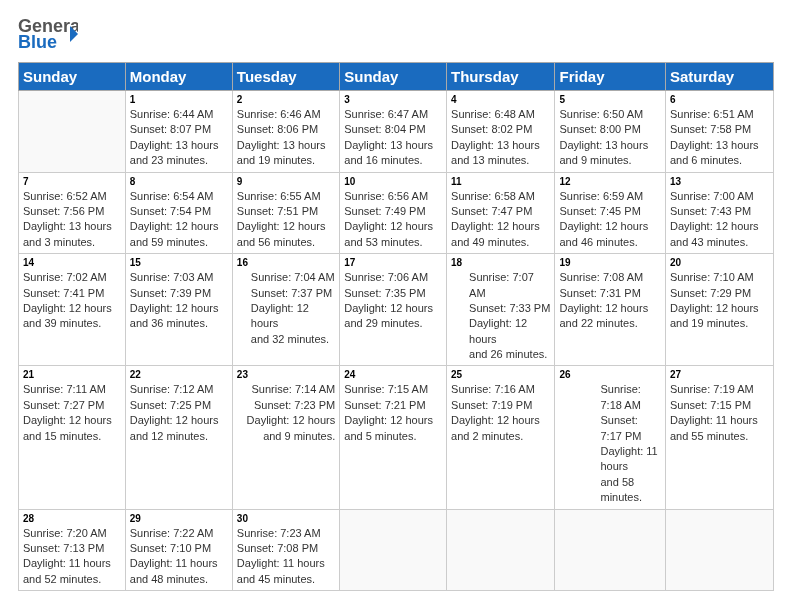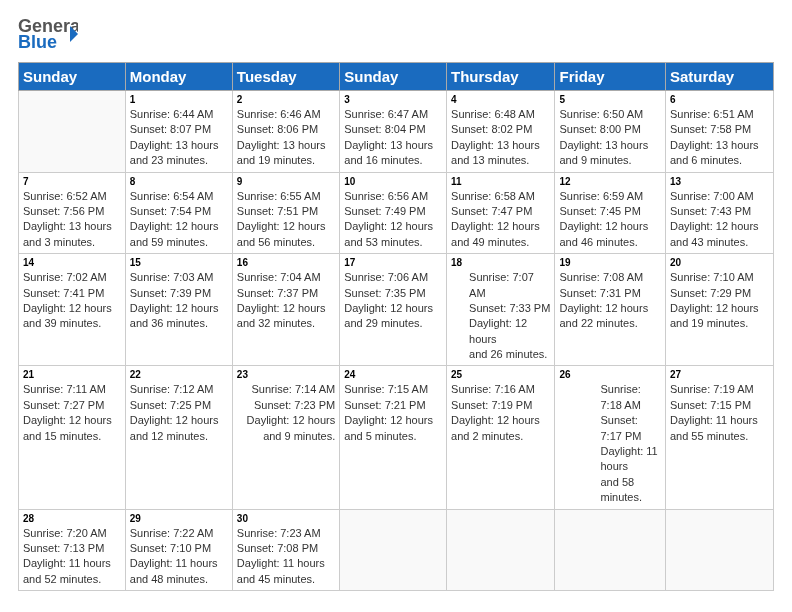--- a/index.html
+++ b/index.html
@@ -218,21 +218,21 @@
           </td>
           <td>
             <div class="day-num">15</div>
             <div class="day-detail" style="white-space: pre-line;">Sunrise: 7:03 AM
 Sunset: 7:39 PM
 Daylight: 12 hours
 and 36 minutes.</div>
           </td>
           <td>
             <div class="day-num">16</div>
-            <div class="day-detail" style="white-space: pre-line;">Sunrise: 7:04 AM
+            <div class="day-detail" style="white-space: pre-line; margin-left: 14px;">Sunrise: 7:04 AM
 Sunset: 7:37 PM
 Daylight: 12 hours
 and 32 minutes.</div>
           </td>
           <td>
             <div class="day-num">17</div>
             <div class="day-detail" style="white-space: pre-line;">Sunrise: 7:06 AM
 Sunset: 7:35 PM
 Daylight: 12 hours
 and 29 minutes.</div>

